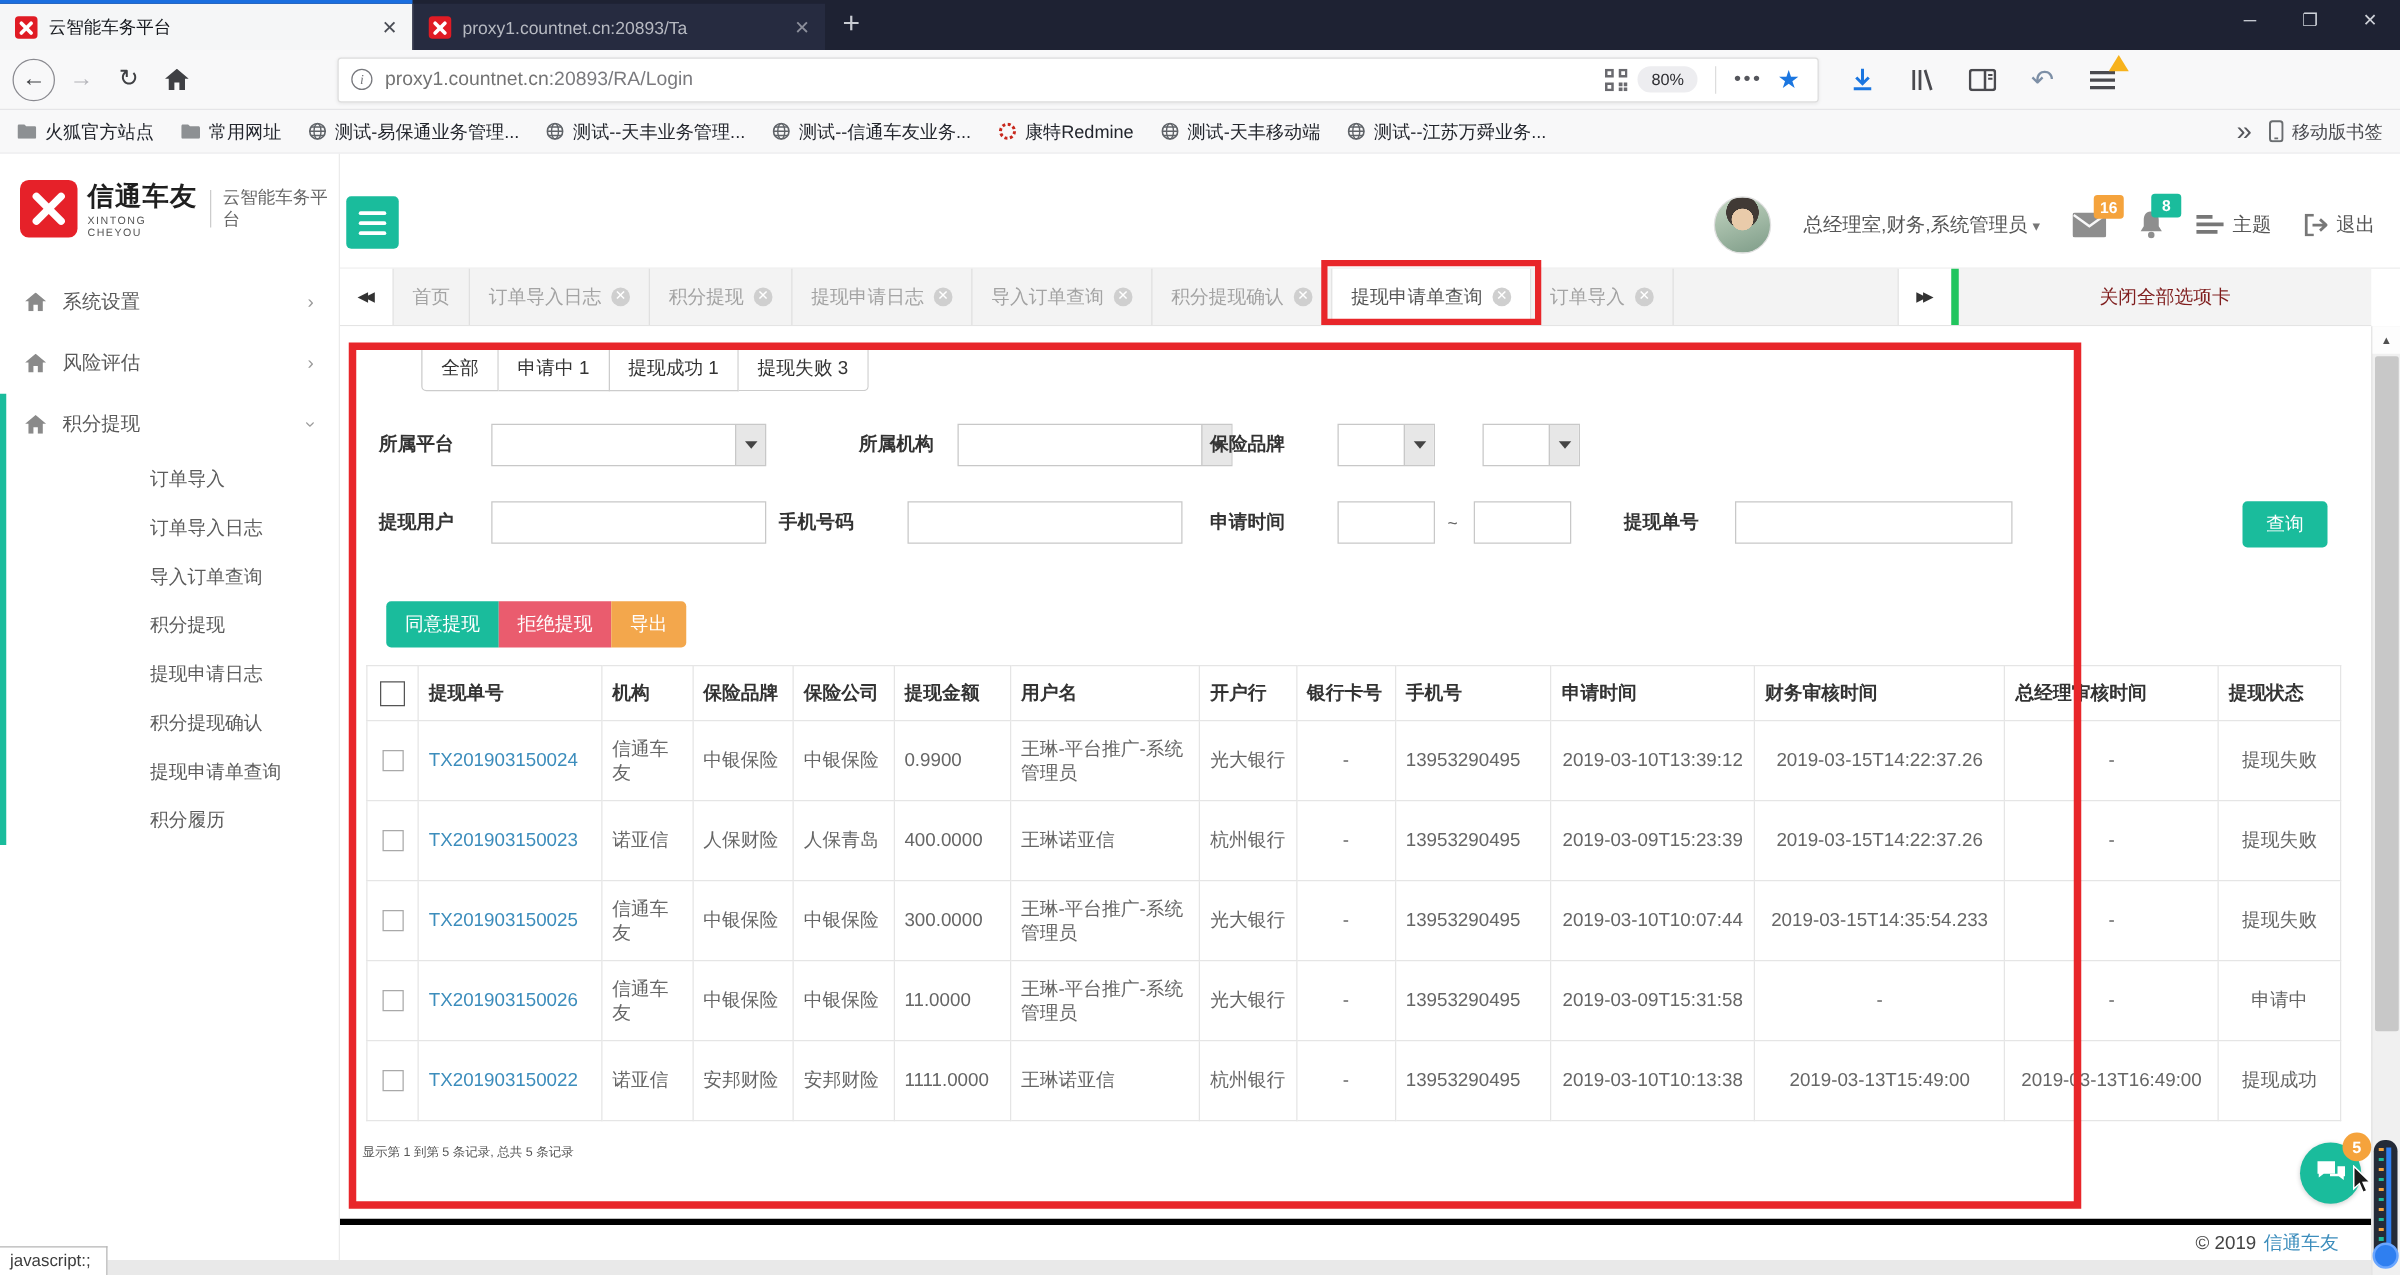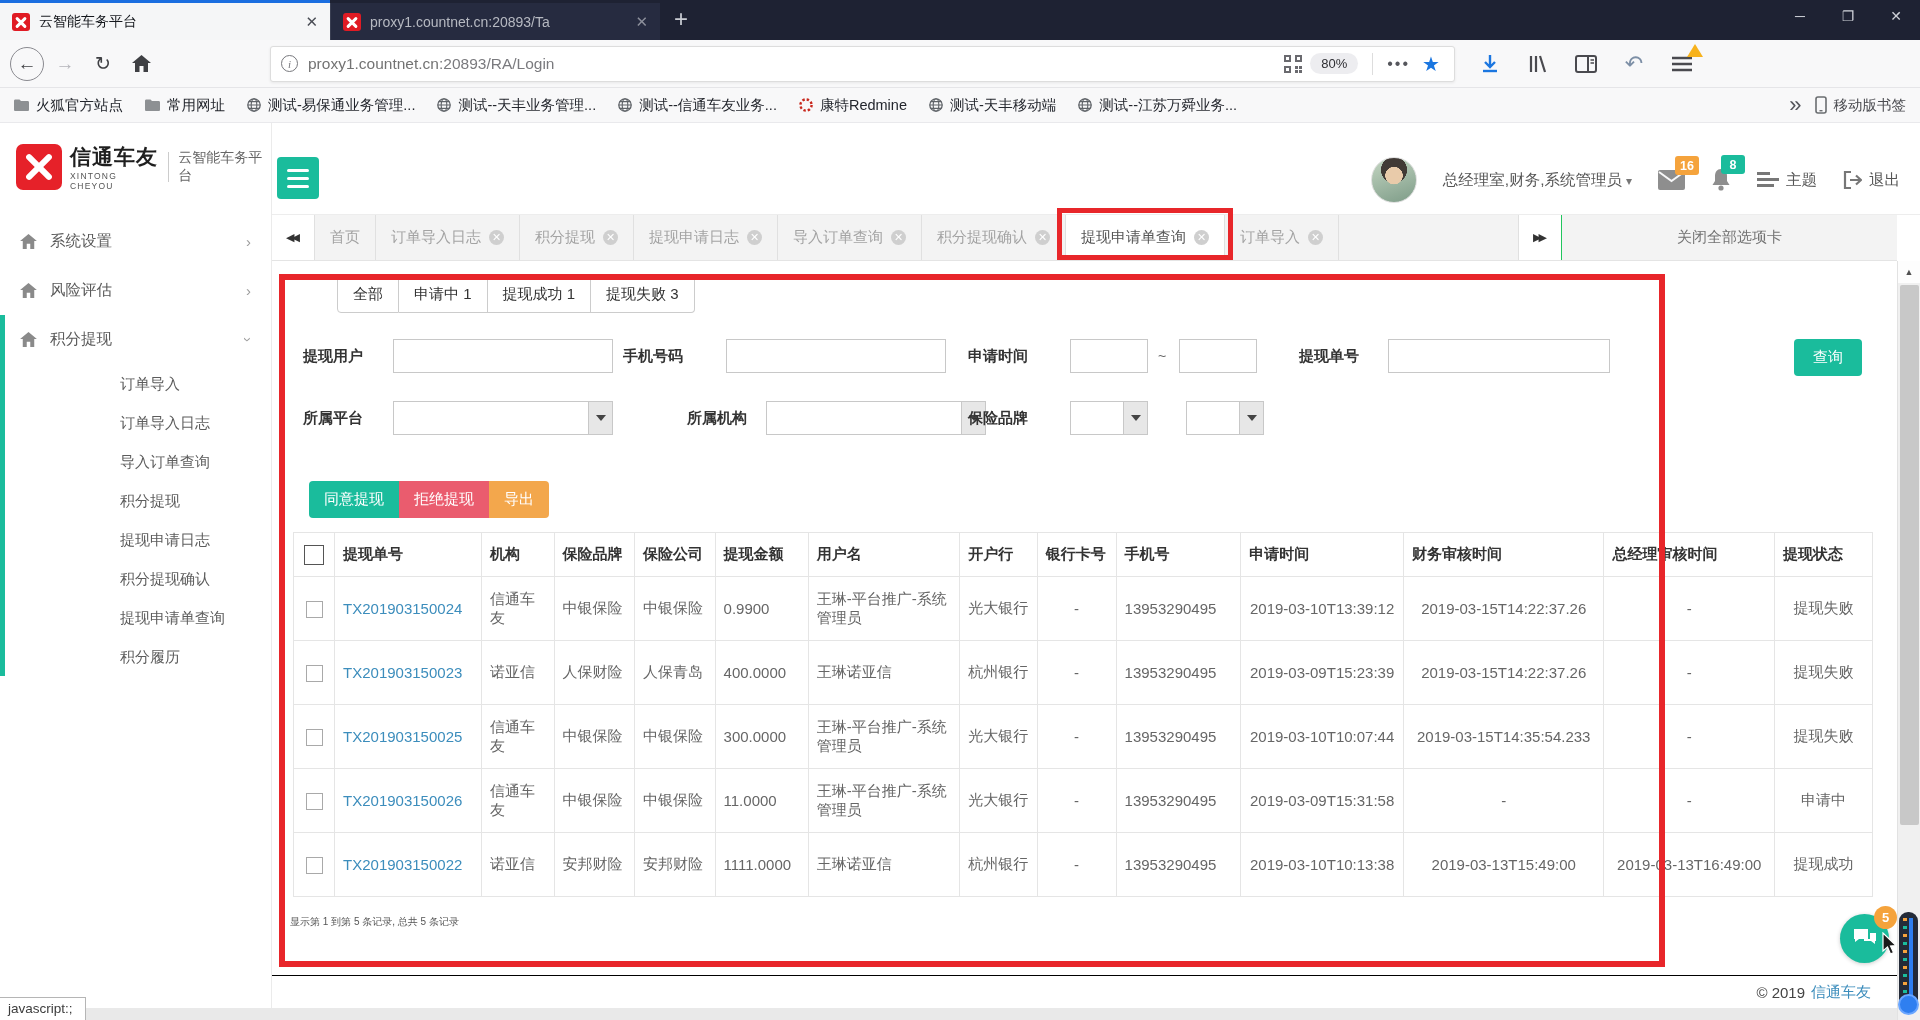--- a/index.html
+++ b/index.html
@@ -81,21 +81,21 @@
   .badge-green { background:#1abc9c; }
   .hdr-link { display:flex; align-items:center; gap:7px; color:#555; font-size:15.5px; }
   
   .app-tabbar { position:absolute; left:272px; top:215px; width:1625px; height:46px; background:#f3f3f3; border-bottom:1px solid #e4e4e4; display:flex; align-items:stretch; }
   .tab-scroll-btn { width:43px; background:#fff; border-right:1px solid #e0e0e0; display:flex; align-items:center; justify-content:center; color:#333; font-size:11px; letter-spacing:-3px; padding-right:3px; }
   .app-tab { display:flex; align-items:center; padding:0 15px; border-right:1px solid #e0e0e0; color:#a3a3a3; font-size:15px; white-space:nowrap; position:relative; }
   .app-tab.active { background:#fff; color:#555; z-index:2; }
   .app-tab.active::after { content:""; position:absolute; left:-9px; right:-9px; top:-7px; bottom:0; border:5px solid #e8262a; pointer-events:none; z-index:5; }
   .tab-close { width:15px; height:15px; border-radius:50%; background:#cfcfcf; color:#fff; font-size:11px; line-height:15px; text-align:center; margin-left:8px; flex:0 0 15px; }
   .tabbar-right { margin-left:auto; display:flex; align-items:stretch; }
-  .close-all-btn { width:336px; border-left:1px solid #22c55e; display:flex; align-items:center; justify-content:center; color:#737373; font-size:15px; }
+  .close-all-btn { width:336px; border-left:6px solid #22c55e; display:flex; align-items:center; justify-content:center; color:#7f1d1d; font-size:15px; }
   
   .app-content { position:absolute; left:272px; top:261px; width:1625px; height:714px; background:#fff; padding:14px 0 0 14px; }
   .status-group { display:inline-flex; height:38px; margin-left:13px; }
   .status-btn { border:1px solid #ccc; border-left-width:0; background:#fff; padding:0 15px; font-size:15px; color:#333; display:flex; align-items:center; }
   .status-btn:first-child { border-left-width:1px; border-radius:4px 0 0 4px;margin-left:38px; }
   .status-btn:last-child { border-radius:0 4px 4px 0; }
   .filter-row { position:relative; height:36px; margin-top:26px; }
   .f-label { position:absolute; top:0; line-height:34px; font-size:15px; font-weight:bold; color:#333; }
   .f-select { position:absolute; top:0; height:34px; background:#fff; border:1px solid #c8c8c8; }
   .f-select .sel-arrow { position:absolute; right:0; top:0; bottom:0; width:24px; background:#e7e7e7; border-left:1px solid #c8c8c8; display:flex; align-items:center; justify-content:center; }
@@ -111,21 +111,21 @@
   .grid-table { margin-top:14px; margin-left:7px; width:1580px; border-collapse:collapse; table-layout:fixed; font-size:15px; }
   .grid-table th, .grid-table td { border:1px solid #e5e5e5; padding:4px 8px; }
   .grid-table th { height:44px; text-align:left; color:#333; font-weight:bold; }
   .grid-table td { height:64px; color:#666; }
   .grid-table td.c, .grid-table th.c { text-align:center; }
   .cb { display:inline-block; width:17px; height:17px; border:1px solid #a9a9a9; background:#fff; vertical-align:middle; }
   .cb.big { width:20px; height:20px; border-color:#555; }
   .link-cell { color:#3c8dbc; }
   .summary-text { margin:18px 0 0 4px; font-size:10px; color:#555; }
   
-  .app-footer { position:absolute; left:272px; top:975px; width:1625px; height:33px; background:#fff; border-top:1px solid #000000; display:flex; align-items:center; justify-content:flex-end; padding-right:26px; font-size:15px; color:#444; }
+  .app-footer { position:absolute; left:272px; top:975px; width:1625px; height:33px; background:#fff; border-top:5px solid #000000; display:flex; align-items:center; justify-content:flex-end; padding-right:26px; font-size:15px; color:#444; }
   .footer-brand { color:#3c8dbc; margin-left:6px; }
   .bottom-strip { position:absolute; left:0; top:1008px; width:1920px; height:12px; background:#e9e9e9; }
   .status-tooltip { position:absolute; left:0; bottom:0; background:#fff; border:1px solid #b5b5b5; border-left:none; border-bottom:none; padding:3px 12px 4px 8px; font-size:13.5px; color:#3c3c3c; z-index:40; }
   
   .page-scrollbar { position:absolute; right:0; top:261px; width:23px; bottom:0; background:#f0f0f0; border-left:1px solid #e2e2e2; z-index:10; }
   .sb-up { height:22px; background:#fdfdfd; display:flex; align-items:center; justify-content:center; color:#505050; font-size:9px; }
   .sb-thumb { position:absolute; top:24px; left:2px; width:19px; height:540px; background:#c8c8c8; border-radius:2px; }
   
   .annotation-box { position:absolute; border:6px solid #e8262a; pointer-events:none; z-index:30; }
   .anno-main { left:279px; top:274px; width:1386px; height:693px; }
@@ -451,49 +451,49 @@
 
 <div class="app-content">
   <div class="status-group">
       <span class="status-btn">全部</span>
       <span class="status-btn">申请中 1</span>
       <span class="status-btn">提现成功 1</span>
       <span class="status-btn">提现失败 3</span>
     </div>
 
   <div class="filter-row">
+    <span class="f-label" style="left:17px;">所属平台</span>
+    <span class="f-select" style="left:107px;width:220px;">
+        <span class="sel-arrow"></span>
+      </span>
+    <span class="f-label" style="left:401px;">所属机构</span>
+    <span class="f-select" style="left:480px;width:220px;">
+        <span class="sel-arrow"></span>
+      </span>
+    <span class="f-label" style="left:682px;">保险品牌</span>
+    <span class="f-select" style="left:784px;width:78px;">
+        <span class="sel-arrow"></span>
+      </span>
+    <span class="f-select" style="left:900px;width:78px;">
+        <span class="sel-arrow"></span>
+      </span>
+  </div>
+
+  <div class="filter-row">
     <span class="f-label" style="left:17px;">提现用户</span>
     <span class="f-input" style="left:107px;width:220px;"></span>
     <span class="f-label" style="left:337px;">手机号码</span>
     <span class="f-input" style="left:440px;width:220px;"></span>
     <span class="f-label" style="left:682px;">申请时间</span>
     <span class="f-input" style="left:784px;width:78px;"></span>
     <span class="f-tilde" style="left:872px;">~</span>
     <span class="f-input" style="left:893px;width:78px;"></span>
     <span class="f-label" style="left:1013px;">提现单号</span>
     <span class="f-input" style="left:1102px;width:222px;"></span>
     <span class="search-btn" style="left:1508px;">查询</span>
-  </div>
-
-  <div class="filter-row">
-    <span class="f-label" style="left:17px;">所属平台</span>
-    <span class="f-select" style="left:107px;width:220px;">
-        <span class="sel-arrow"></span>
-      </span>
-    <span class="f-label" style="left:401px;">所属机构</span>
-    <span class="f-select" style="left:480px;width:220px;">
-        <span class="sel-arrow"></span>
-      </span>
-    <span class="f-label" style="left:682px;">保险品牌</span>
-    <span class="f-select" style="left:784px;width:78px;">
-        <span class="sel-arrow"></span>
-      </span>
-    <span class="f-select" style="left:900px;width:78px;">
-        <span class="sel-arrow"></span>
-      </span>
   </div>
 
   <div class="action-row">
     <span class="act-btn act-approve">同意提现</span>
     <span class="act-btn act-reject">拒绝提现</span>
     <span class="act-btn act-export">导出</span>
   </div>
 
   <table class="grid-table">
     <colgroup>

